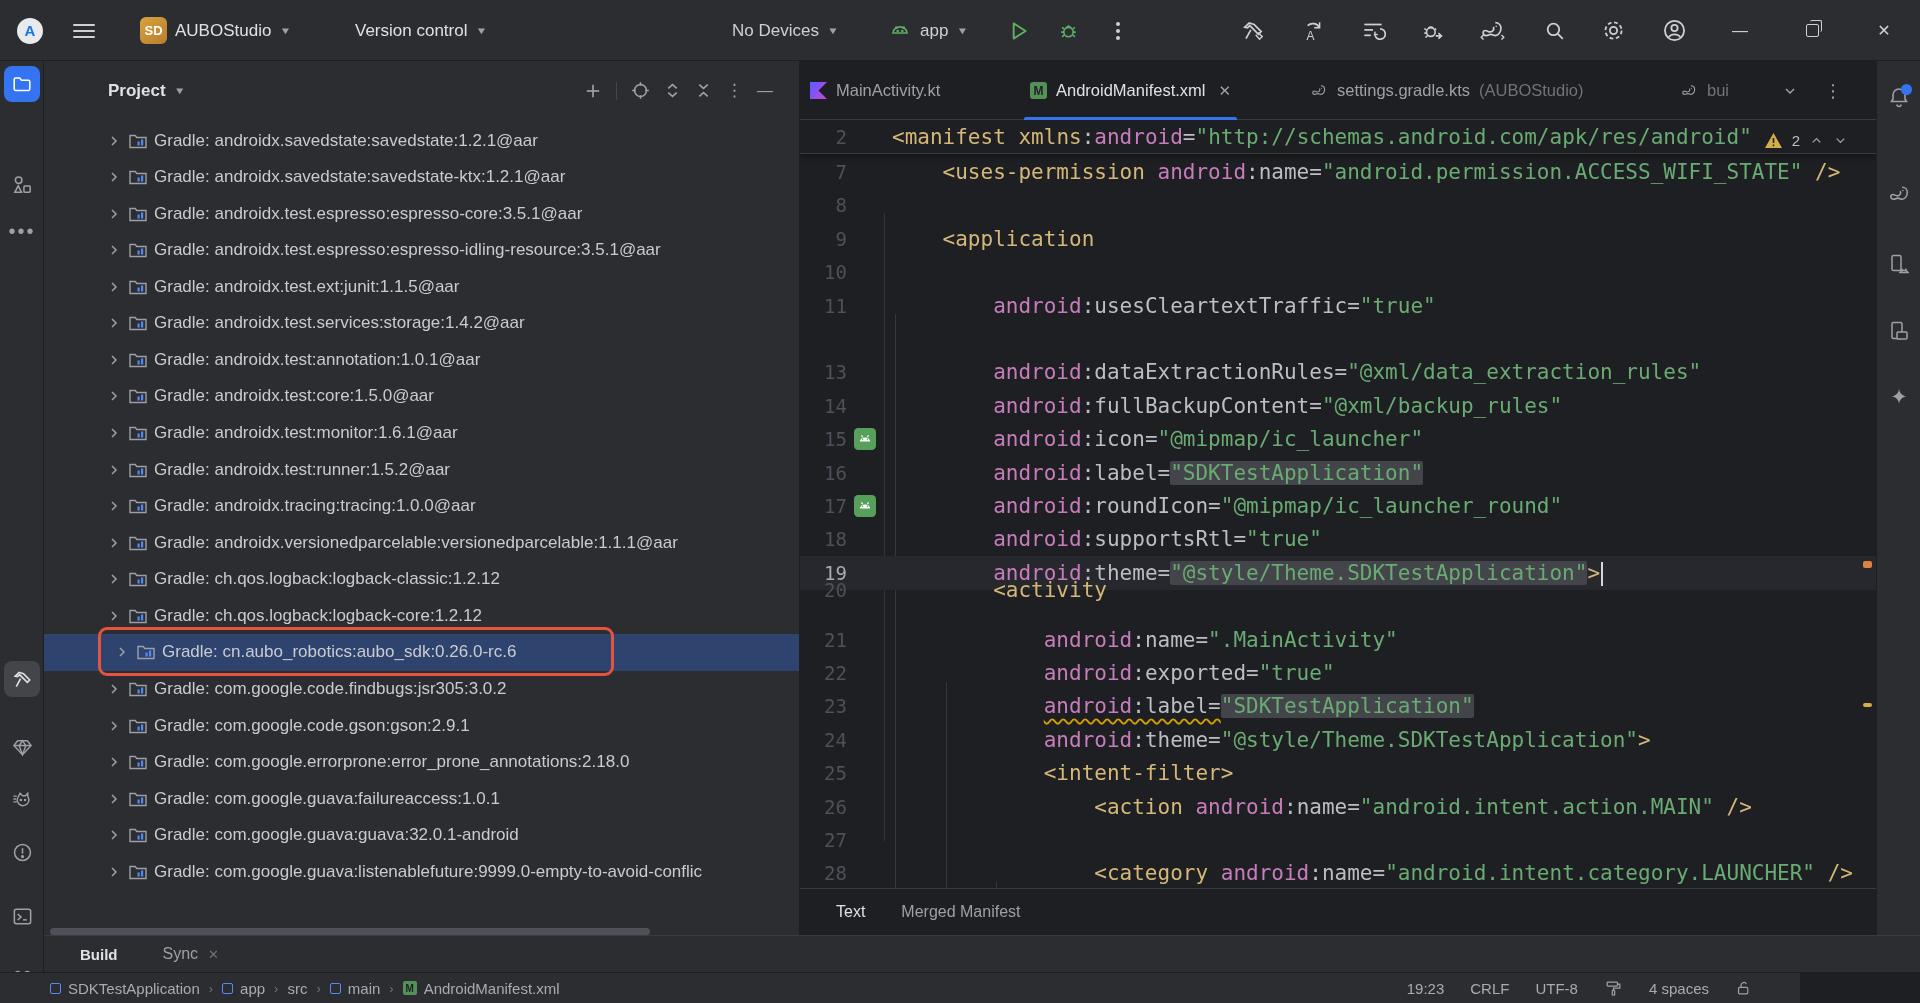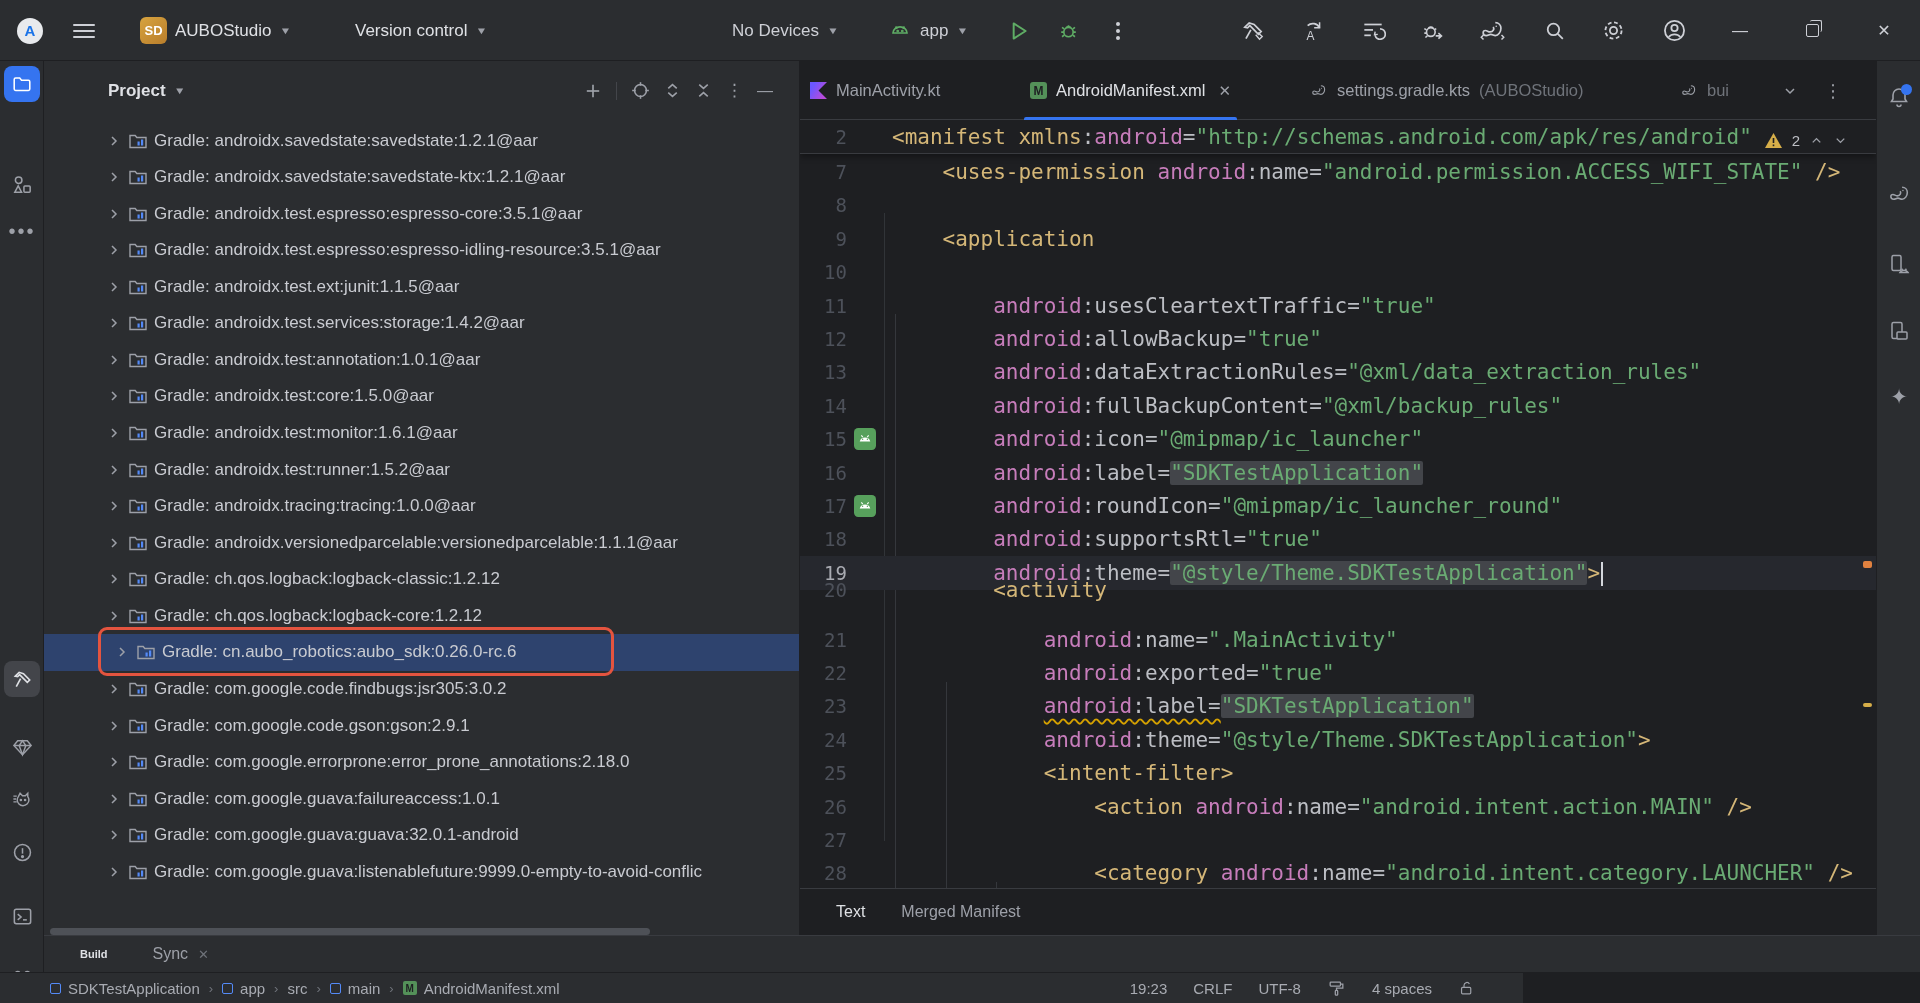--- a/index.html
+++ b/index.html
@@ -75,23 +75,23 @@
 
   .inspect { position:absolute; right:28px; top:66px; height:26px; display:flex; align-items:center; gap:9px; color:#bcbec4; font-size:15px; z-index:4; }
   .stripe-mark { position:absolute; right:4px; width:9px; border-radius:2px; z-index:4; }
 
   .bottom-tabs { position:absolute; left:0; top:827px; width:100%; height:47px; border-top:1px solid #393b40; display:flex; align-items:center; font-size:16px; background:#1e1f22; }
   .btab { margin-left:36px; color:#9da0a8; }
   .btab.active { color:#dfe1e5; }
 
   
   .buildbar { position:absolute; left:44px; top:935px; width:1876px; height:37px; background:#2b2d30; border-top:1px solid #393b40; display:flex; align-items:center; }
-  .build-title { margin-left:36px; font-weight:bold; font-size:11px; color:#dfe1e5; }
+  .build-title { margin-left:36px; font-weight:bold; font-size:15px; color:#dfe1e5; }
   .build-tab { margin-left:45px; font-size:16px; color:#9da0a8; display:flex; align-items:center; gap:10px; }
-  .statusbar { position:absolute; left:0; top:972px; width:1523px; height:31px; background:#2b2d30; border-top:1px solid #1e1f22; display:flex; align-items:center; font-size:15px; color:#a8abb2; }
+  .statusbar { position:absolute; left:0; top:972px; width:1800px; height:31px; background:#2b2d30; border-top:1px solid #1e1f22; display:flex; align-items:center; font-size:15px; color:#a8abb2; }
   .crumbs { margin-left:50px; display:flex; align-items:center; gap:9px; }
   .crumb { display:flex; align-items:center; gap:7px; }
   .crumb-sep { color:#6f737a; font-size:13px; }
   .mod-ic { width:11px; height:11px; border:1.6px solid #548af7; border-radius:2px; }
   .mani-ic-s { width:14px; height:14px; border-radius:2px; background:#549159; color:#1e1f22; font-weight:bold; font-size:10px; display:flex; align-items:center; justify-content:center; }
   .status-right { position:absolute; right:48px; display:flex; align-items:center; gap:26px; }
   svg { display:block; }
 </style>
 </head>
 <body>
@@ -733,24 +733,20 @@
           <span class="ln">9</span>
           <span class="ctext"><span class="tk-p">    </span><span class="tk-t">&lt;application</span></span>
         </div>
         <div class="code-line" style="top: 135.2px;">
           <span class="ln">10</span>
           <span class="ctext"></span>
         </div>
         <div class="code-line" style="top: 168.6px;">
           <span class="ln">11</span>
           <span class="ctext"><span class="tk-p">        </span><span class="tk-n">android</span><span class="tk-p">:usesCleartextTraffic=</span><span class="tk-s">"true"</span></span>
-        </div>
-        <div class="code-line" style="top: 202px;">
-          <span class="ln">12</span>
-          <span class="ctext"><span class="tk-p">        </span><span class="tk-n">android</span><span class="tk-p">:allowBackup=</span><span class="tk-s">"true"</span></span>
         </div>
         <div class="code-line" style="top: 235.4px;">
           <span class="ln">13</span>
           <span class="ctext"><span class="tk-p">        </span><span class="tk-n">android</span><span class="tk-p">:dataExtractionRules=</span><span class="tk-s">"@xml/data_extraction_rules"</span></span>
         </div>
         <div class="code-line" style="top: 268.8px;">
           <span class="ln">14</span>
           <span class="ctext"><span class="tk-p">        </span><span class="tk-n">android</span><span class="tk-p">:fullBackupContent=</span><span class="tk-s">"@xml/backup_rules"</span></span>
         </div>
         <div class="code-line" style="top: 302.2px;">

